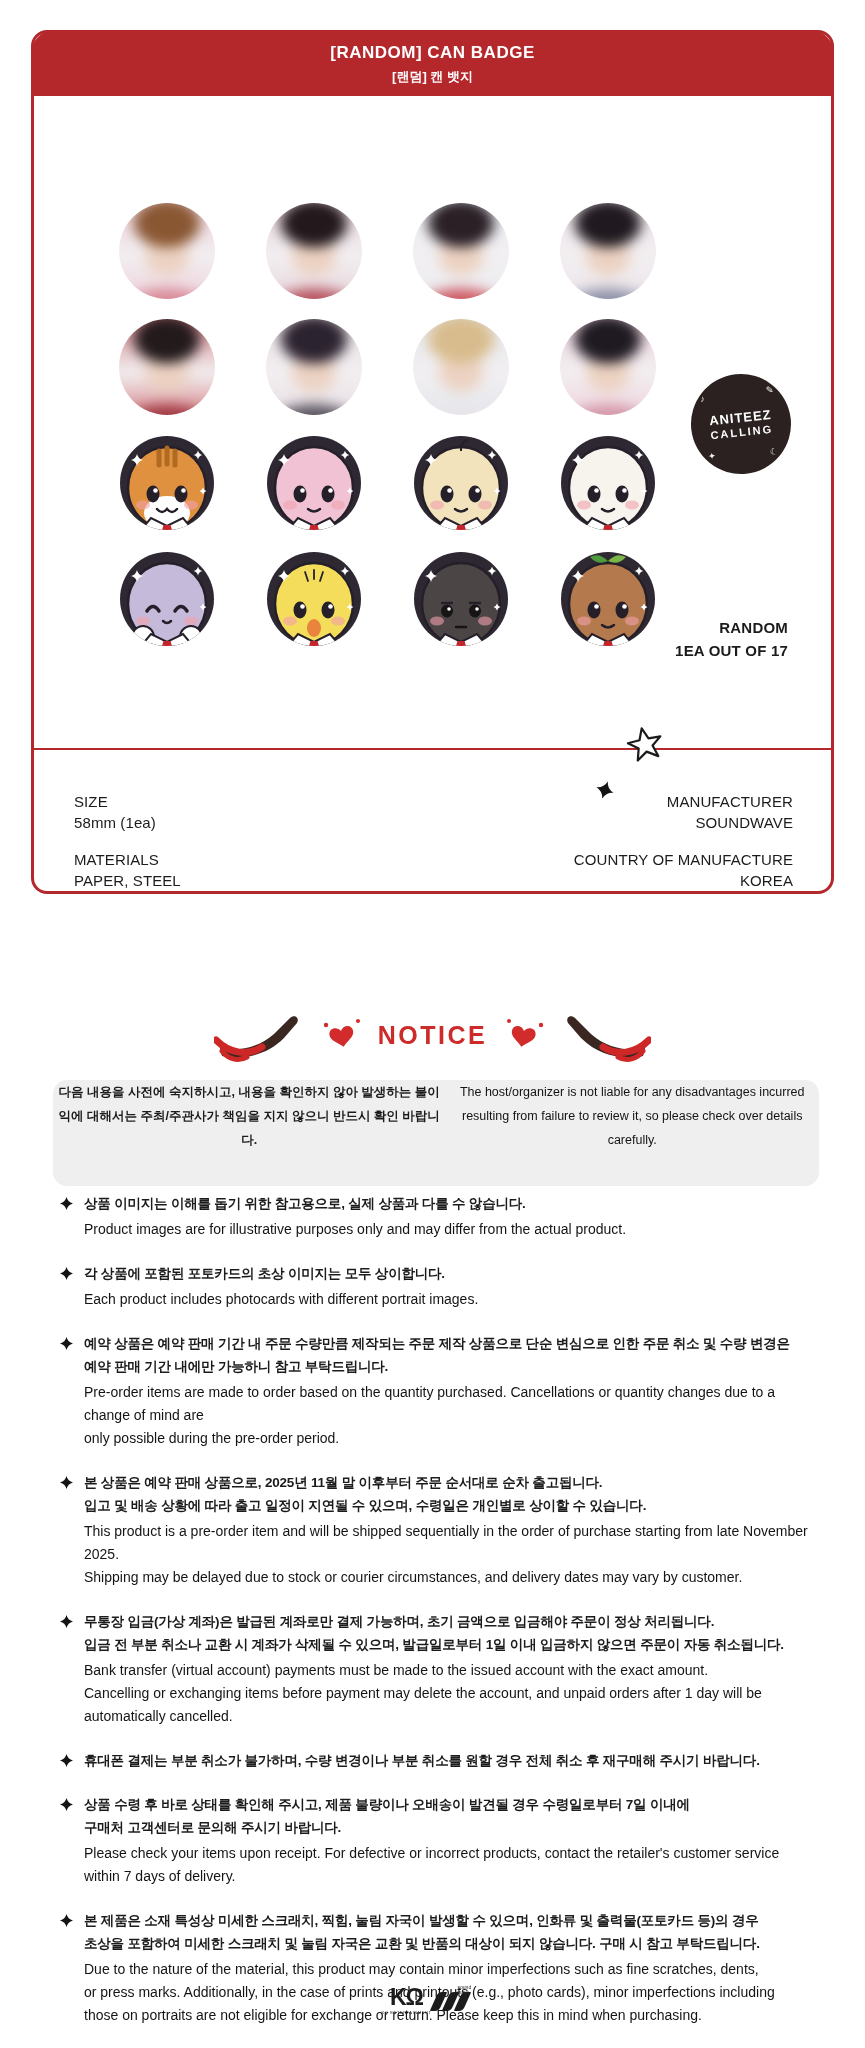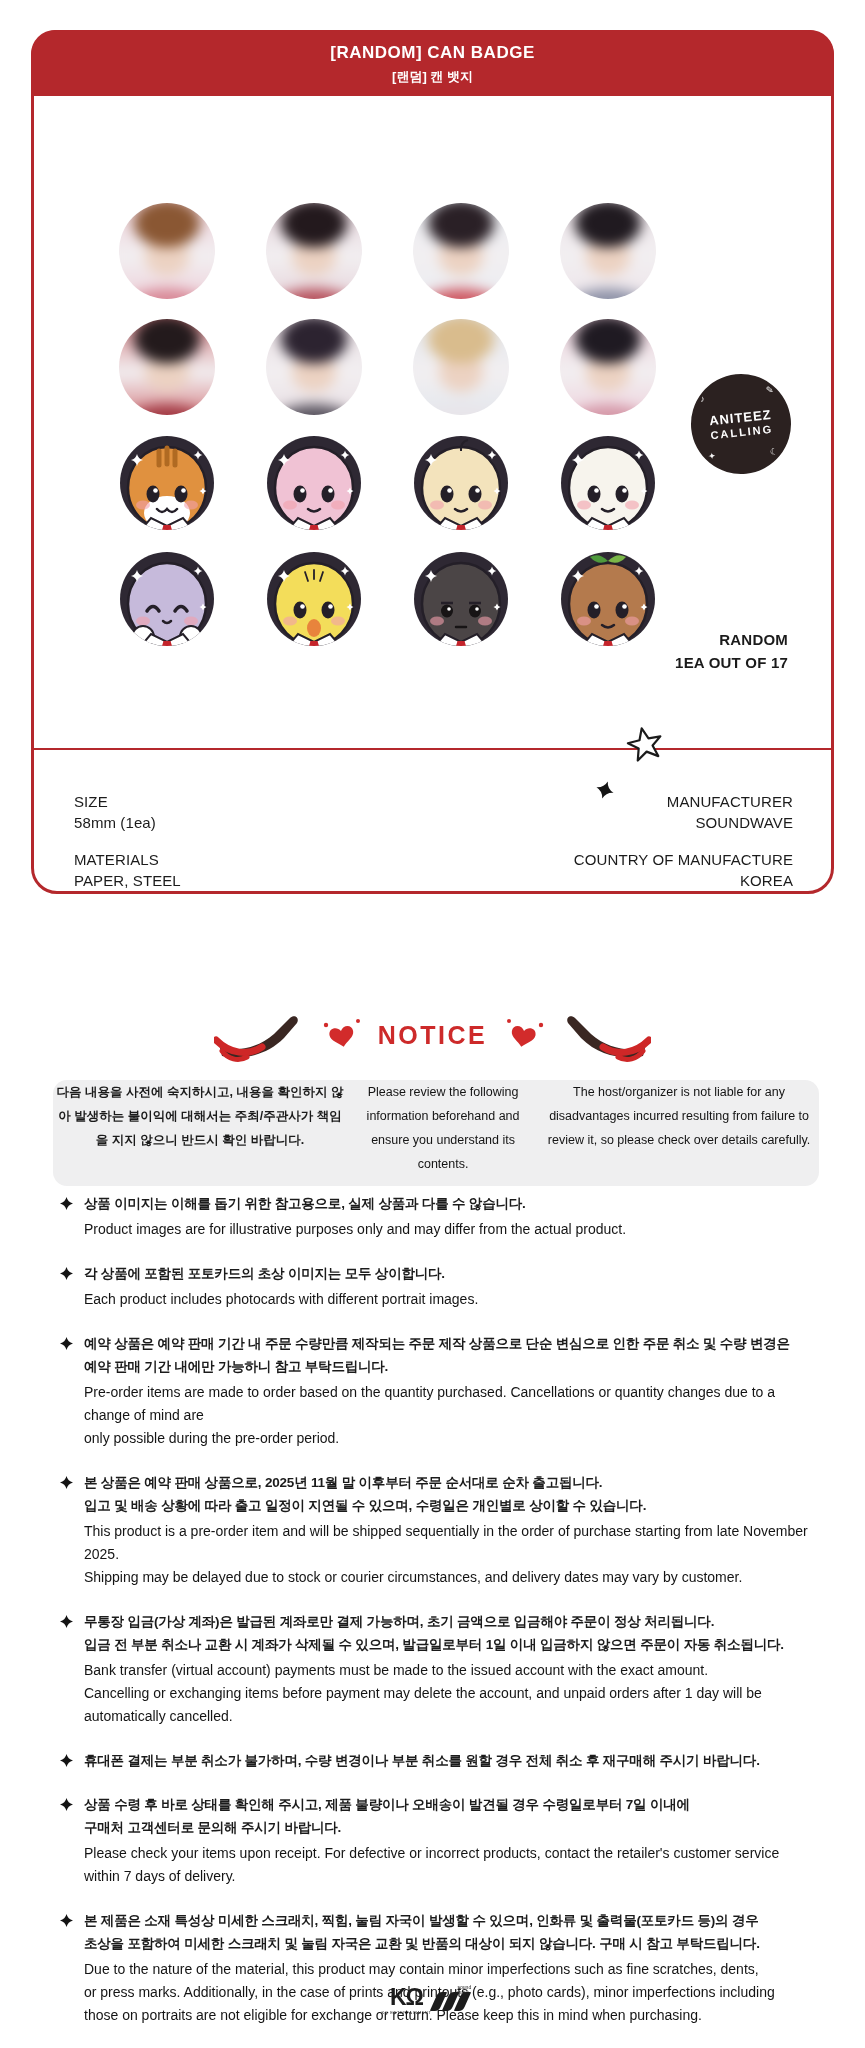--- a/index.html
+++ b/index.html
@@ -1,21 +1,21 @@
 <!DOCTYPE html>
 <html><head>
 <meta charset="utf-8">
 <style>
   html,body{margin:0;padding:0;background:#fff;}
   body{width:865px;height:2048px;position:relative;overflow:hidden;
        font-family:"Liberation Sans","DejaVu Sans",sans-serif;color:#1b1b1b;}
 
   
   .card{position:absolute;left:31px;top:30px;width:803px;height:864px;
-        border:3px solid #b4282c;border-radius:26px;background:#fff;box-sizing:border-box;}
+        border:3px solid #b4282c;border-radius:16px;background:#fff;box-sizing:border-box;}
   .card-header{position:absolute;left:-3px;top:-3px;width:803px;height:66px;
         background:#b4282c;border-radius:24px 24px 0 0;box-sizing:border-box;}
   .card-title-en{font-size:17px;font-weight:bold;color:#fff;text-align:center;
         margin-top:13px;letter-spacing:.5px;}
   .card-title-kr{font-size:13px;font-weight:bold;color:#fff;text-align:center;margin-top:5px;}
 
   .badge{position:absolute;border-radius:50%;}
   .badge.photo{width:96px;height:96px;overflow:hidden;}
   .badge.photo .blur{position:absolute;inset:-12%;filter:blur(6px);
      background:
@@ -27,21 +27,21 @@
   .badge.char svg{display:block;width:100%;height:100%;}
 
   .logo-badge{position:absolute;left:657px;top:341px;width:100px;height:100px;border-radius:50%;
       background:#2b2120;color:#fff;display:flex;flex-direction:column;align-items:center;
       justify-content:center;transform:rotate(-6deg);}
   .logo-badge .l1{font-size:13px;font-weight:bold;letter-spacing:1px;}
   .logo-badge .l2{font-size:11px;font-weight:bold;letter-spacing:2px;margin-top:1px;}
   .logo-badge .doodle{position:absolute;font-size:9px;opacity:.95;}
 
   .random-note{position:absolute;right:43px;top:584px;text-align:right;
-      font-size:15px;font-weight:bold;line-height:1.5;letter-spacing:.2px;margin-top:12px;}
+      font-size:15px;font-weight:bold;line-height:1.5;letter-spacing:.2px;}
 
   .divider{position:absolute;left:0;right:0;top:715px;height:2px;background:#b4282c;}
 
   .star-big{position:absolute;left:592px;top:692px;}
   .sparkle-small{position:absolute;left:562px;top:748px;}
 
   .spec{position:absolute;font-size:15px;line-height:21px;letter-spacing:.1px;}
   .spec .label{font-weight:normal;margin-top:12px;}
   #spec-size{left:40px;top:746px;}
   #spec-materials{left:40px;top:804px;}
@@ -370,21 +370,20 @@
   </svg>
   <svg class="horn flip" viewBox="0 0 92 58">
     <path d="M6,42 C24,46 44,42 60,28 L76,12 C80,8 86,11 83,17 L70,32 C52,50 28,54 8,50 Z" fill="#3a2722"></path>
     <path d="M2,34 C16,48 34,50 48,41" stroke="#ce2727" stroke-width="7" fill="none" stroke-linecap="round"></path>
     <path d="M8,45 C14,53 24,56 33,51" stroke="#ce2727" stroke-width="5" fill="none" stroke-linecap="round"></path>
   </svg>
 </div>
 
 <div class="notice-box">
   <div class="kr">다음 내용을 사전에 숙지하시고, 내용을 확인하지 않아 발생하는 불이익에 대해서는 주최/주관사가 책임을 지지 않으니 반드시 확인 바랍니다.</div>
-  <div class="en">Please review the following information beforehand and ensure you understand its contents.</div>
   <div class="en">The host/organizer is not liable for any disadvantages incurred resulting from failure to review it, so please check over details carefully.</div>
 </div>
 
 <div class="notice-list" id="notice-list">
   <div class="notice-item">
     <span class="bullet">
       <svg width="13" height="13" viewBox="0 0 18 18">
         <path d="M9 0 Q10.8 7.2 18 9 Q10.8 10.8 9 18 Q7.2 10.8 0 9 Q7.2 7.2 9 0 Z" fill="#141414"></path>
       </svg>
     </span>

